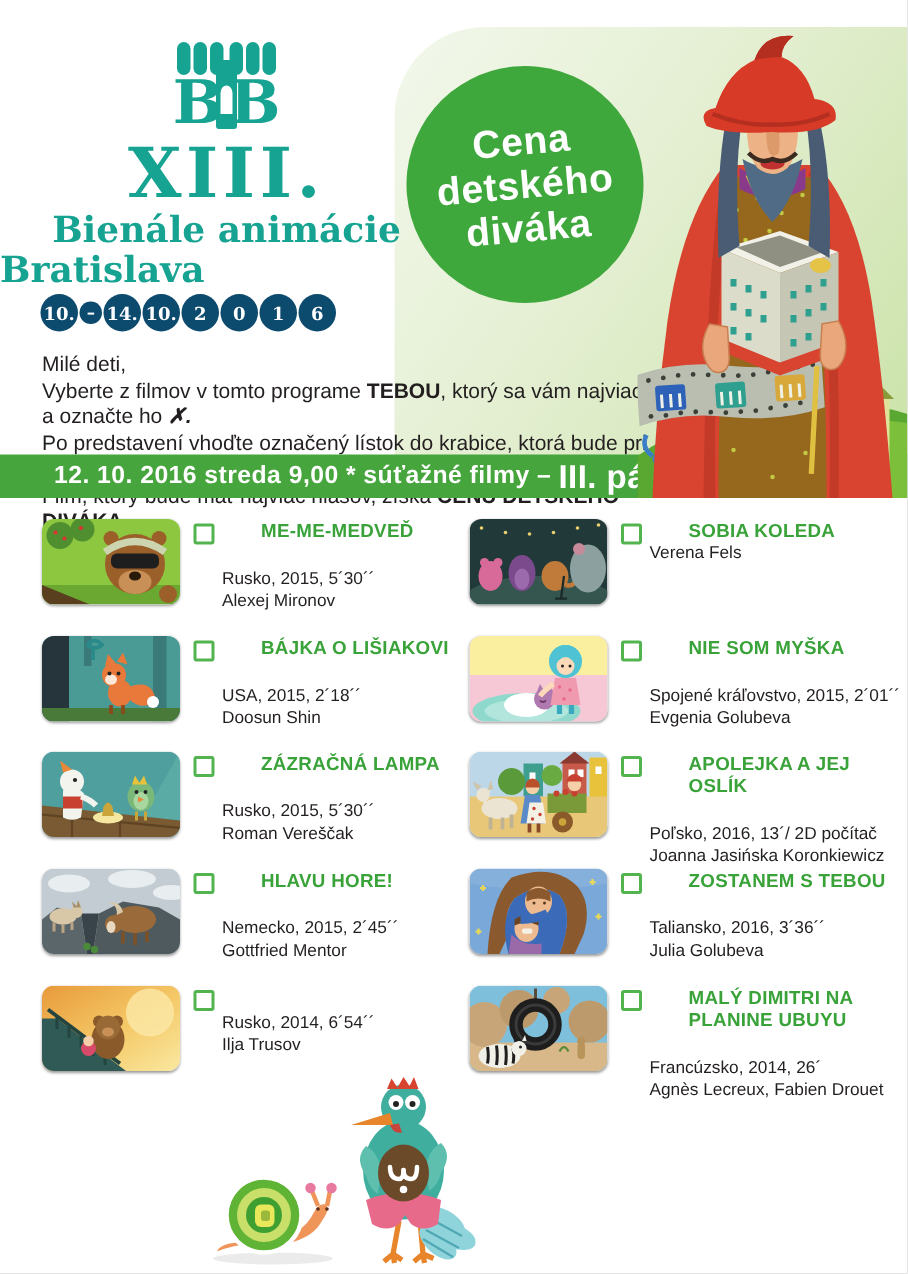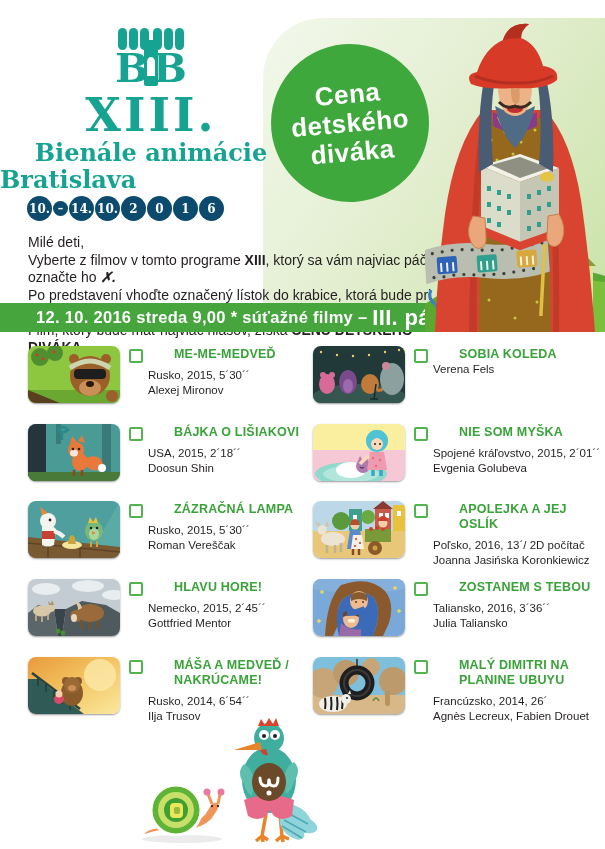--- a/index.html
+++ b/index.html
@@ -41,21 +41,21 @@
   .wizard{position:absolute;left:425px;top:14px;}
   
   .film{position:absolute;display:flex;gap:9px;}
   .thumb{width:92px;height:57px;border-radius:8px;overflow:hidden;flex:none;
         box-shadow:0 1px 2px rgba(0,0,0,.4);}
   .thumb svg{display:block;}
   .finfo{position:relative;padding-left:19px;padding-top:1px;width:170px;}
   .fcheck{position:absolute;left:0;top:3px;width:10px;height:10px;background:#fff;
         border:2px solid #52b44e;border-radius:2px;}
   .ftitle{color:#39a339;font-weight:bold;font-size:12.5px;line-height:15px;letter-spacing:.2px;padding-left:26px;}
-  .fmeta{font-size:11.5px;line-height:15px;margin-top:6px;}
+  .fmeta{font-size:11.5px;line-height:15px;margin-top:17px;}
   .fdir{font-size:11.5px;line-height:15px;}
   .mascot{position:absolute;}
 </style>
 </head>
 <body>
 
 <div class="page">
 
   <div class="green-panel"></div>
 
@@ -90,21 +90,21 @@
   </div>
 
   <div class="badge">
     <div>Cena</div>
     <div>detského</div>
     <div>diváka</div>
   </div>
 
   <div class="intro">
     <div>Milé deti,</div>
-    <div><span>Vyberte z filmov v tomto programe </span><b>XIII</b><span>, ktorý sa vám najviac páčil a označte ho </span><span class="xmark">✗.</span></div>
+    <div><span>Vyberte z filmov v tomto programe </span><b>TEBOU</b><span>, ktorý sa vám najviac páčil a označte ho </span><span class="xmark">✗.</span></div>
     <div>Po predstavení vhoďte označený lístok do krabice, ktorá bude pri východe z kina.</div>
     <div><span>Film, ktorý bude mať najviac hlasov, získa </span><b>CENU DETSKÉHO DIVÁKA</b><span>.</span></div>
   </div>
 
   <div class="banner">
     <span class="b1">12. 10. 2016 streda 9,00 * súťažné filmy – </span>
     <span class="b2">III. pásmo</span>
   </div>
 
   <svg class="wizard" width="180" height="318" viewBox="0 0 180 318">
@@ -526,21 +526,21 @@
         <path d="M30,34 Q38,28 46,34 L46,38 Q38,34 30,38 Z" fill="#6a4424"></path>
         <rect x="35" y="40" width="7" height="3.5" rx="1.5" fill="#f4f0e4"></rect>
         <path d="M28,44 Q36,52 48,50 L48,57 L26,57 Z" fill="#9a6aa8"></path>
         <path d="M52,30 Q44,34 34,34" stroke="#3a6ab8" stroke-width="6" fill="none"></path>
       </svg>
     </div>
     <div class="finfo">
       <span class="fcheck"></span>
       <div class="ftitle">ZOSTANEM S TEBOU</div>
       <div class="fmeta">Taliansko, 2016, 3´36´´</div>
-      <div class="fdir">Julia Taliansko</div>
+      <div class="fdir">Julia Golubeva</div>
     </div>
   </div>
 
   <div class="film" style="left:28px;top:657px">
     <div class="thumb">
       <svg width="92" height="57" viewBox="0 0 92 57">
         <defs>
             <linearGradient id="sunset" x1="0" y1="0" x2="1" y2="1">
           <stop offset="0" stop-color="#e89a3a"></stop>
               <stop offset=".55" stop-color="#f5c968"></stop>
@@ -558,21 +558,20 @@
         <circle cx="38" cy="24" r="4" fill="#8a5a2a"></circle>
           <circle cx="50" cy="24" r="4" fill="#8a5a2a"></circle>
         <circle cx="44" cy="28" r="8" fill="#9a6a36"></circle>
         <ellipse cx="44" cy="31" rx="4" ry="3" fill="#c89057"></ellipse>
         <circle cx="31" cy="42" r="5" fill="#d84a6a"></circle>
           <circle cx="31" cy="37" r="3.5" fill="#f5cfa8"></circle>
       </svg>
     </div>
     <div class="finfo">
       <span class="fcheck"></span>
-      <div class="ftitle">MÁŠA A MEDVEĎ / NAKRÚCAME!</div>
       <div class="fmeta">Rusko, 2014, 6´54´´</div>
       <div class="fdir">Ilja Trusov</div>
     </div>
   </div>
 
   <div class="film" style="left:313px;top:657px">
     <div class="thumb">
       <svg width="92" height="57" viewBox="0 0 92 57">
         <rect width="92" height="57" fill="#7ec0dc"></rect>
         <rect y="38" width="92" height="19" fill="#d8b888"></rect>

